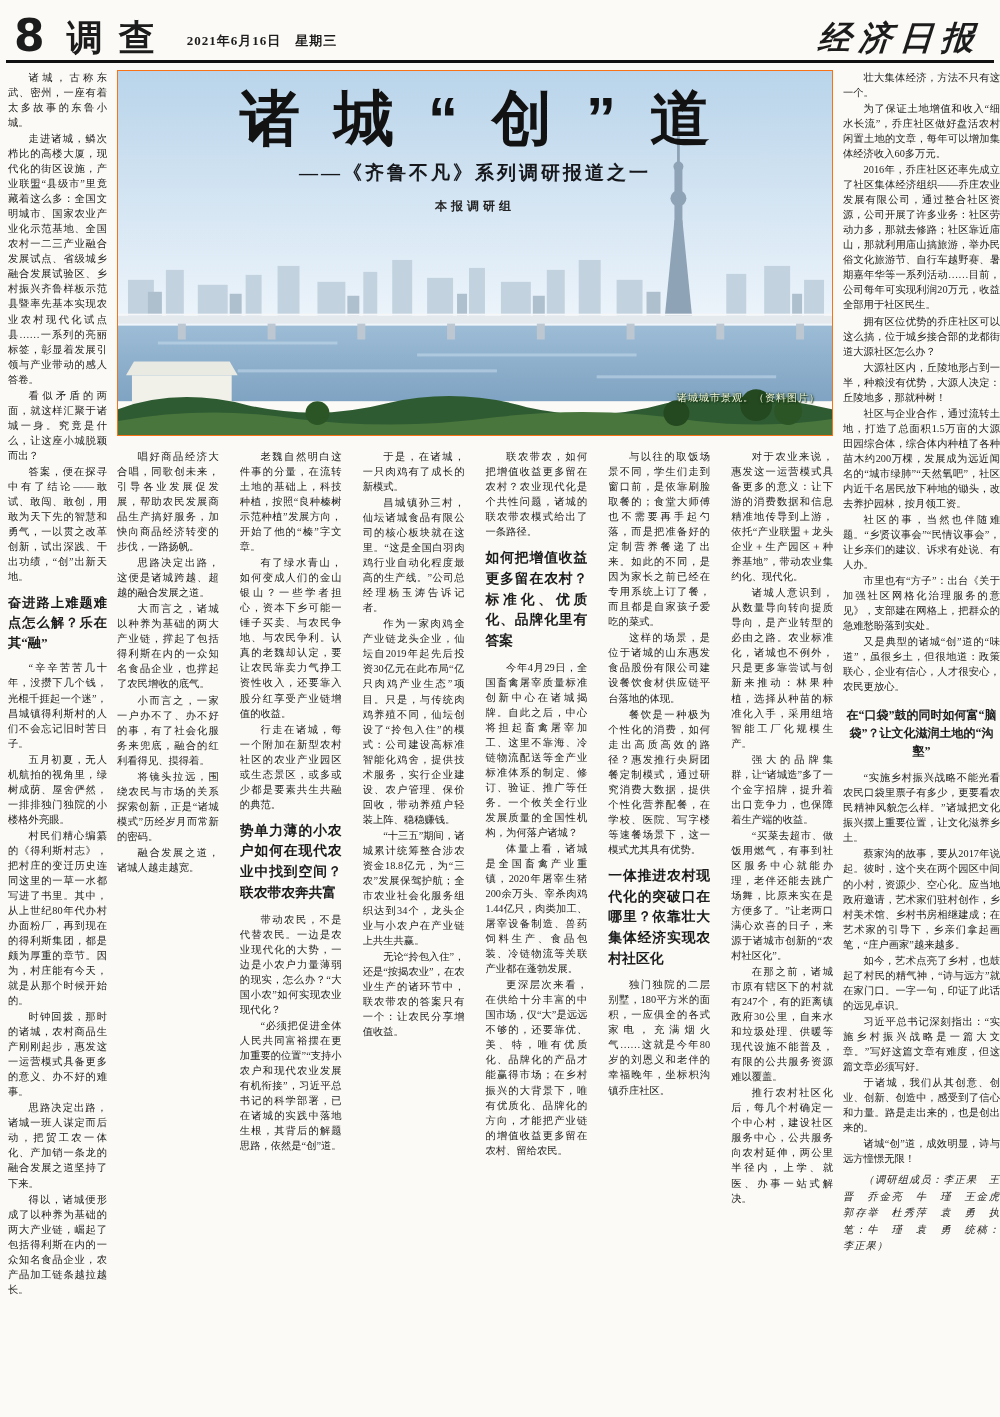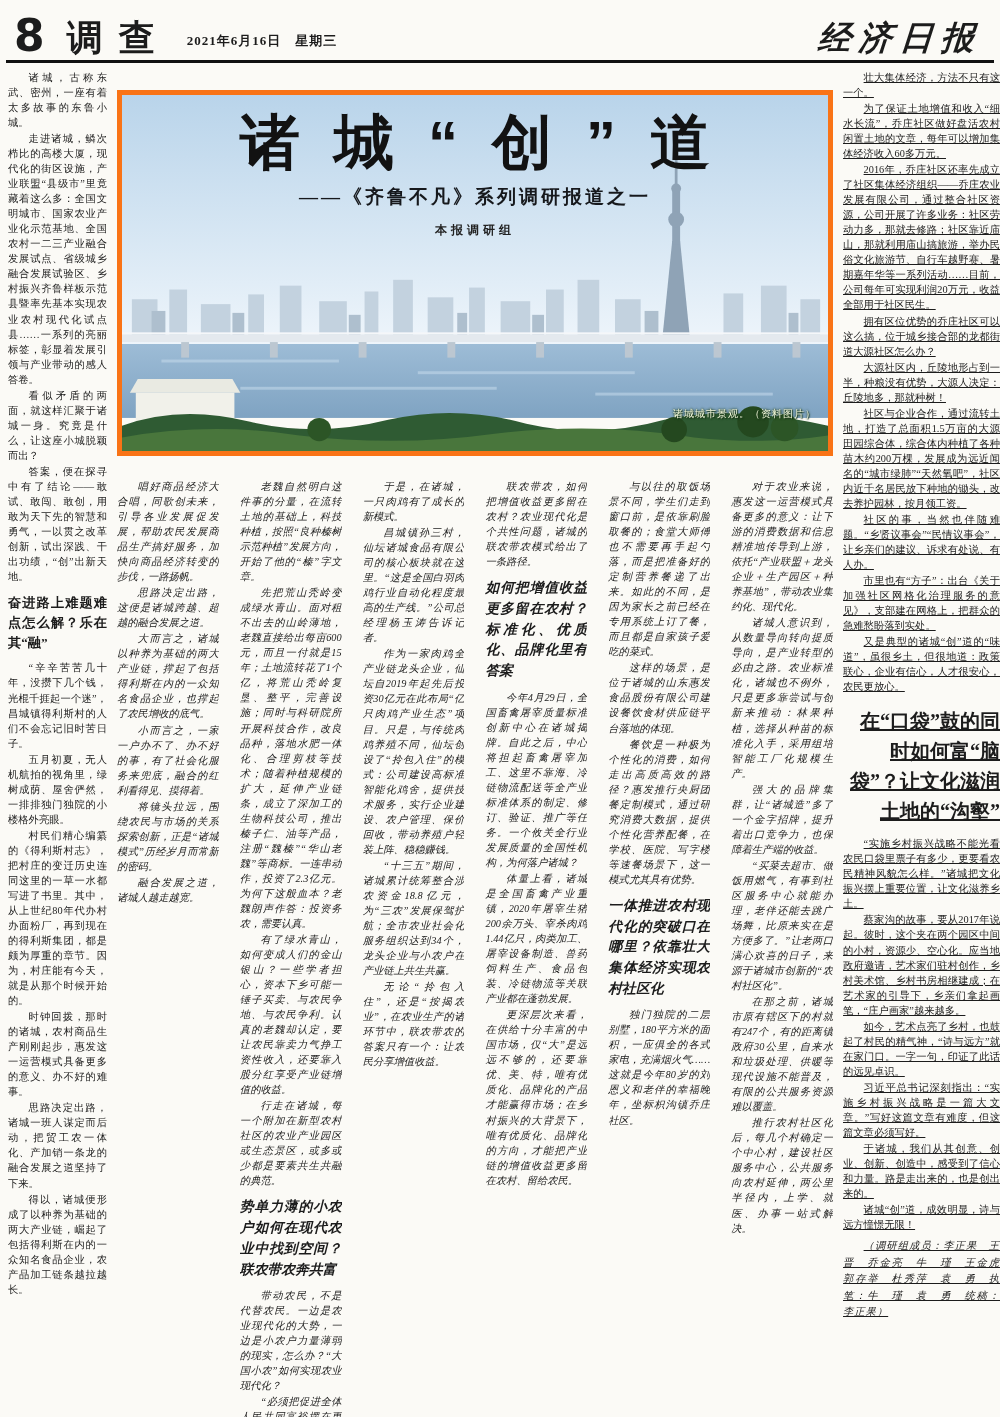--- a/index.html
+++ b/index.html
@@ -11,40 +11,40 @@
   .section-title{font-size:36px;font-weight:900;letter-spacing:16px;margin-left:22px;line-height:.9;text-align:center;}
   .date-line{font-size:13px;font-weight:700;margin-left:16px;padding-bottom:4px;letter-spacing:1px;}
   .masthead{margin-left:auto;font-family:"DejaVu Serif","Liberation Serif",serif;font-style:italic;
             font-weight:700;font-size:33px;letter-spacing:8px;padding-right:6px;transform:skewX(-4deg);line-height:1;}
   .rule{height:3px;background:#111;margin:2px 6px 0 6px;}
   
   .content{display:flex;gap:10px;padding:7px 8px 0 8px;box-sizing:border-box;}
   .rail{overflow:hidden;}
   .rail-left{width:99px;flex:none;height:1348px;}
   .center{width:716px;flex:none;}
-  .rail-right{width:157px;flex:none;height:1348px;text-decoration:underline;}
+  .rail-right{width:157px;flex:none;height:1348px;}
   
   .para{margin:0 0 1px 0;text-indent:2em;text-align:justify;font-size:10.3px;line-height:1.46;}
   .subhead{font-weight:700;font-size:13.2px;line-height:1.5;margin:9px 0 8px 0;text-align:justify;}
   .center .subhead{font-size:13.8px;}
-  .rail-right .subhead{font-size:20px;text-align:right;margin:12px 0 10px 0;}
+  .rail-right .subhead{font-size:12px;text-align:center;margin:12px 0 10px 0;}
   .credits{margin:6px 0 0 0;text-indent:2em;text-align:justify;font-size:10.3px;line-height:1.6;
            font-style:italic;letter-spacing:1px;}
   
-  .photo-block{position:relative;height:366px;border:5px solid #f97316;box-sizing:border-box;overflow:hidden;margin-top:20px;}
+  .photo-block{position:relative;height:366px;border:1px solid #f97316;box-sizing:border-box;overflow:hidden;}
   .photo-block svg{position:absolute;inset:0;width:100%;height:100%;display:block;}
   .headline-wrap{position:absolute;top:16px;left:0;width:100%;text-align:center;z-index:2;}
   .main-headline{margin:0;font-size:60px;font-weight:900;letter-spacing:34px;text-indent:34px;color:#121212;
                  font-family:"Liberation Sans","DejaVu Sans",sans-serif;line-height:1.05;}
   .subtitle{margin-top:10px;font-size:19px;font-weight:700;letter-spacing:3px;color:#16181c;}
   .byline{margin-top:12px;font-size:12px;font-weight:700;letter-spacing:4px;color:#222;}
   .caption{position:absolute;right:12px;bottom:30px;z-index:2;font-size:10px;letter-spacing:1px;
            color:#f2f7da;text-shadow:0 0 2px #22421f,0 0 3px #22421f,1px 1px 1px #143015;}
   
-  .body-cols{display:flex;gap:21px;margin-top:23px;height:952px;overflow:hidden;font-style:italic;}
+  .body-cols{display:flex;gap:21px;margin-top:13px;height:952px;overflow:hidden;}
   .col{flex:1 1 0;overflow:hidden;}
 </style>
 </head>
 <body>
 
 <div class="page">
 
   <header class="hdr">
     <span class="pageno">8</span>
     <span class="section-title">调查</span>
@@ -164,21 +164,20 @@
         <div class="col">
             <p class="para">唱好商品经济大合唱，同歌创未来，引导各业发展促发展，帮助农民发展商品生产搞好服务，加快向商品经济转变的步伐，一路扬帆。</p>
             <p class="para">思路决定出路，这便是诸城跨越、超越的融合发展之道。</p>
             <p class="para">大而言之，诸城以种养为基础的两大产业链，撑起了包括得利斯在内的一众知名食品企业，也撑起了农民增收的底气。</p>
             <p class="para">小而言之，一家一户办不了、办不好的事，有了社会化服务来兜底，融合的红利看得见、摸得着。</p>
             <p class="para">将镜头拉远，围绕农民与市场的关系探索创新，正是“诸城模式”历经岁月而常新的密码。</p>
             <p class="para">融合发展之道，诸城人越走越宽。</p>
           </div>
         <div class="col">
             <p class="para">老魏自然明白这件事的分量，在流转土地的基础上，科技种植，按照“良种榛树示范种植”发展方向，开始了他的“榛”字文章。</p>
-            <p class="para">先把荒山秃岭变成绿水青山。面对租不出去的山岭薄地，老魏直接给出每亩600元，而且一付就是15年；土地流转花了1个亿，将荒山秃岭复垦、整平，完善设施；同时与科研院所开展科技合作，改良品种，落地水肥一体化、合理剪枝等技术；随着种植规模的扩大，延伸产业链条，成立了深加工的生物科技公司，推出榛子仁、油等产品，注册“魏榛”“华山老魏”等商标。一连串动作，投资了2.3亿元。为何下这般血本？老魏朗声作答：投资务农，需要认真。</p>
             <p class="para">有了绿水青山，如何变成人们的金山银山？一些学者担心，资本下乡可能一锤子买卖、与农民争地、与农民争利。认真的老魏却认定，要让农民靠卖力气挣工资性收入，还要靠入股分红享受产业链增值的收益。</p>
             <p class="para">行走在诸城，每一个附加在新型农村社区的农业产业园区或生态景区，或多或少都是要素共生共融的典范。</p>
             <h3 class="subhead">势单力薄的小农户如何在现代农业中找到空间？联农带农奔共富</h3>
             <p class="para">带动农民，不是代替农民。一边是农业现代化的大势，一边是小农户力量薄弱的现实，怎么办？“大国小农”如何实现农业现代化？</p>
             <p class="para">“必须把促进全体人民共同富裕摆在更加重要的位置”“支持小农户和现代农业发展有机衔接”，习近平总书记的科学部署，已在诸城的实践中落地生根，其背后的解题思路，依然是“创”道。</p>
           </div>
         <div class="col">
             <p class="para">于是，在诸城，一只肉鸡有了成长的新模式。</p>
             <p class="para">昌城镇孙三村，仙坛诸城食品有限公司的核心板块就在这里。“这是全国白羽肉鸡行业自动化程度最高的生产线。”公司总经理杨玉涛告诉记者。</p>
             <p class="para">作为一家肉鸡全产业链龙头企业，仙坛自2019年起先后投资30亿元在此布局“亿只肉鸡产业生态”项目。只是，与传统肉鸡养殖不同，仙坛创设了“拎包入住”的模式：公司建设高标准智能化鸡舍，提供技术服务，实行企业建设、农户管理、保价回收，带动养殖户轻装上阵、稳稳赚钱。</p>

